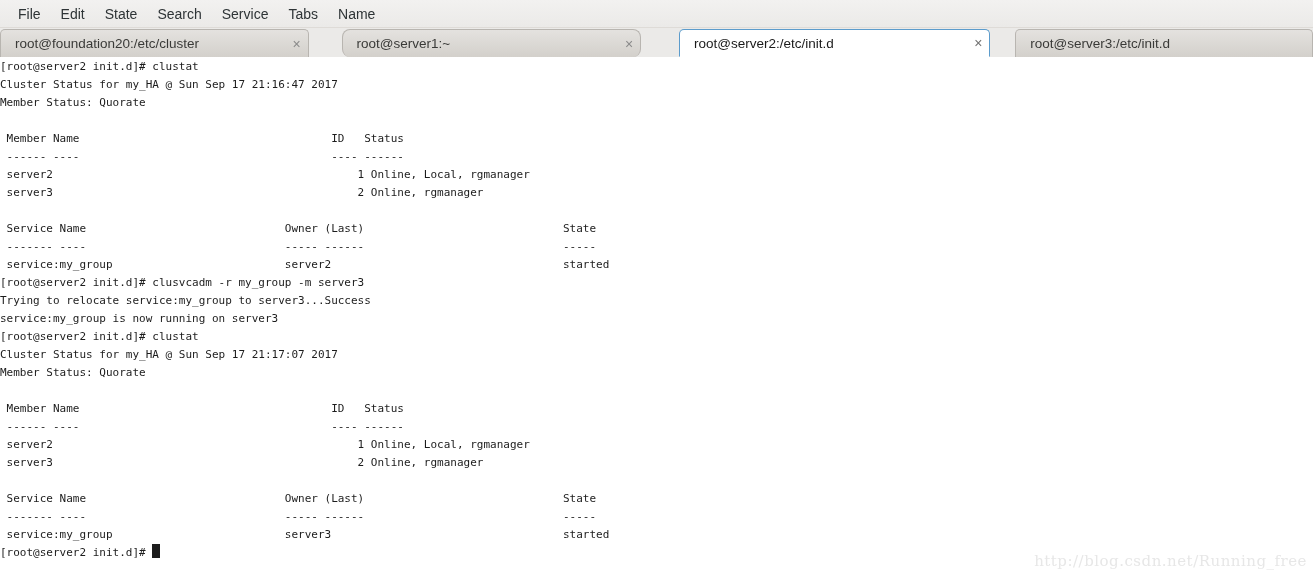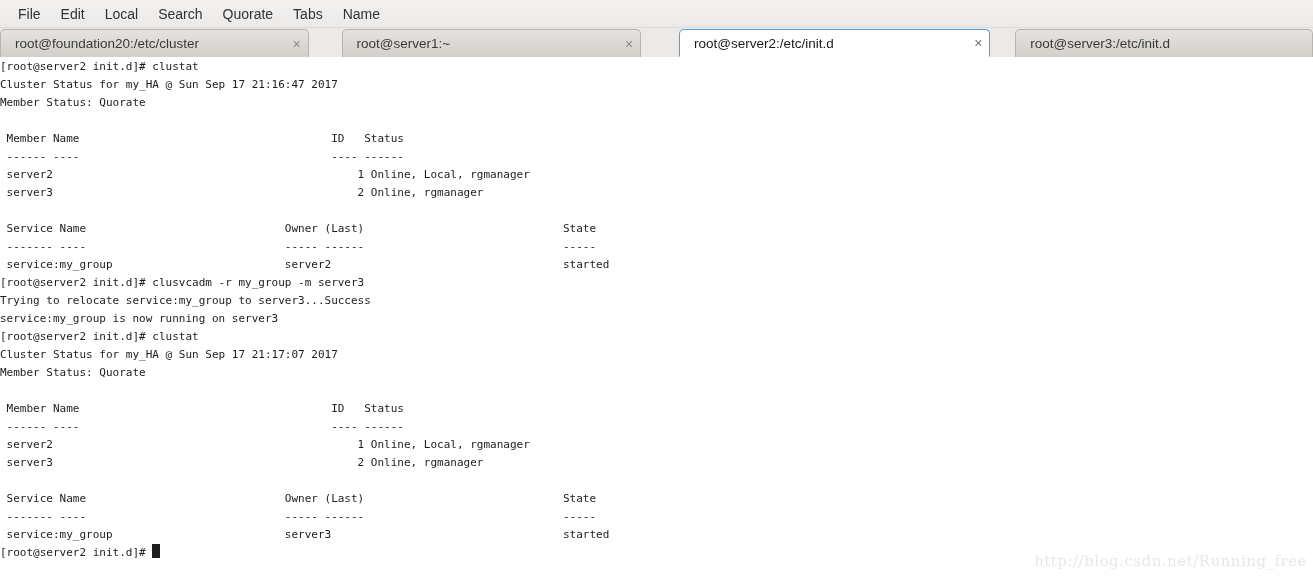--- a/index.html
+++ b/index.html
@@ -94,21 +94,21 @@
     min-width: 22px;
     text-align: center;
     color: #8a8a8a;
     font-size: 14px;
     font-family: "Liberation Sans", sans-serif;
     line-height: 1;
   }
   .tab.active .tab-close { color: #707070; }
 
   #tab0 { width: 340px; }
-  #tab1 { width: 330px; margin-left: 10px; }
+  #tab1 { width: 330px; margin-left: 10px; border-radius: 8px; }
   #tab2 { width: 343px; margin-left: 15px; }
   #tab3 { width: 328px; margin-left: 2px; }
 
   
   #terminal {
     flex: 1;
     background: #ffffff;
     position: relative;
     overflow: hidden;
     padding: 0;
@@ -150,23 +150,23 @@
   }
 </style>
 </head>
 <body>
 
 <div id="window">
 
   <div id="menubar">
     <div class="menu-item">File</div>
     <div class="menu-item">Edit</div>
-    <div class="menu-item">Local</div>
+    <div class="menu-item">State</div>
     <div class="menu-item">Search</div>
-    <div class="menu-item">Quorate</div>
+    <div class="menu-item">Service</div>
     <div class="menu-item">Tabs</div>
     <div class="menu-item">Name</div>
   </div>
 
   <div id="tabbar">
     <div class="tab inactive" id="tab0">
       <span class="tab-label">root@foundation20:/etc/cluster</span>
       <span class="tab-close">×</span>
     </div>
     <div class="tab inactive" id="tab1">

